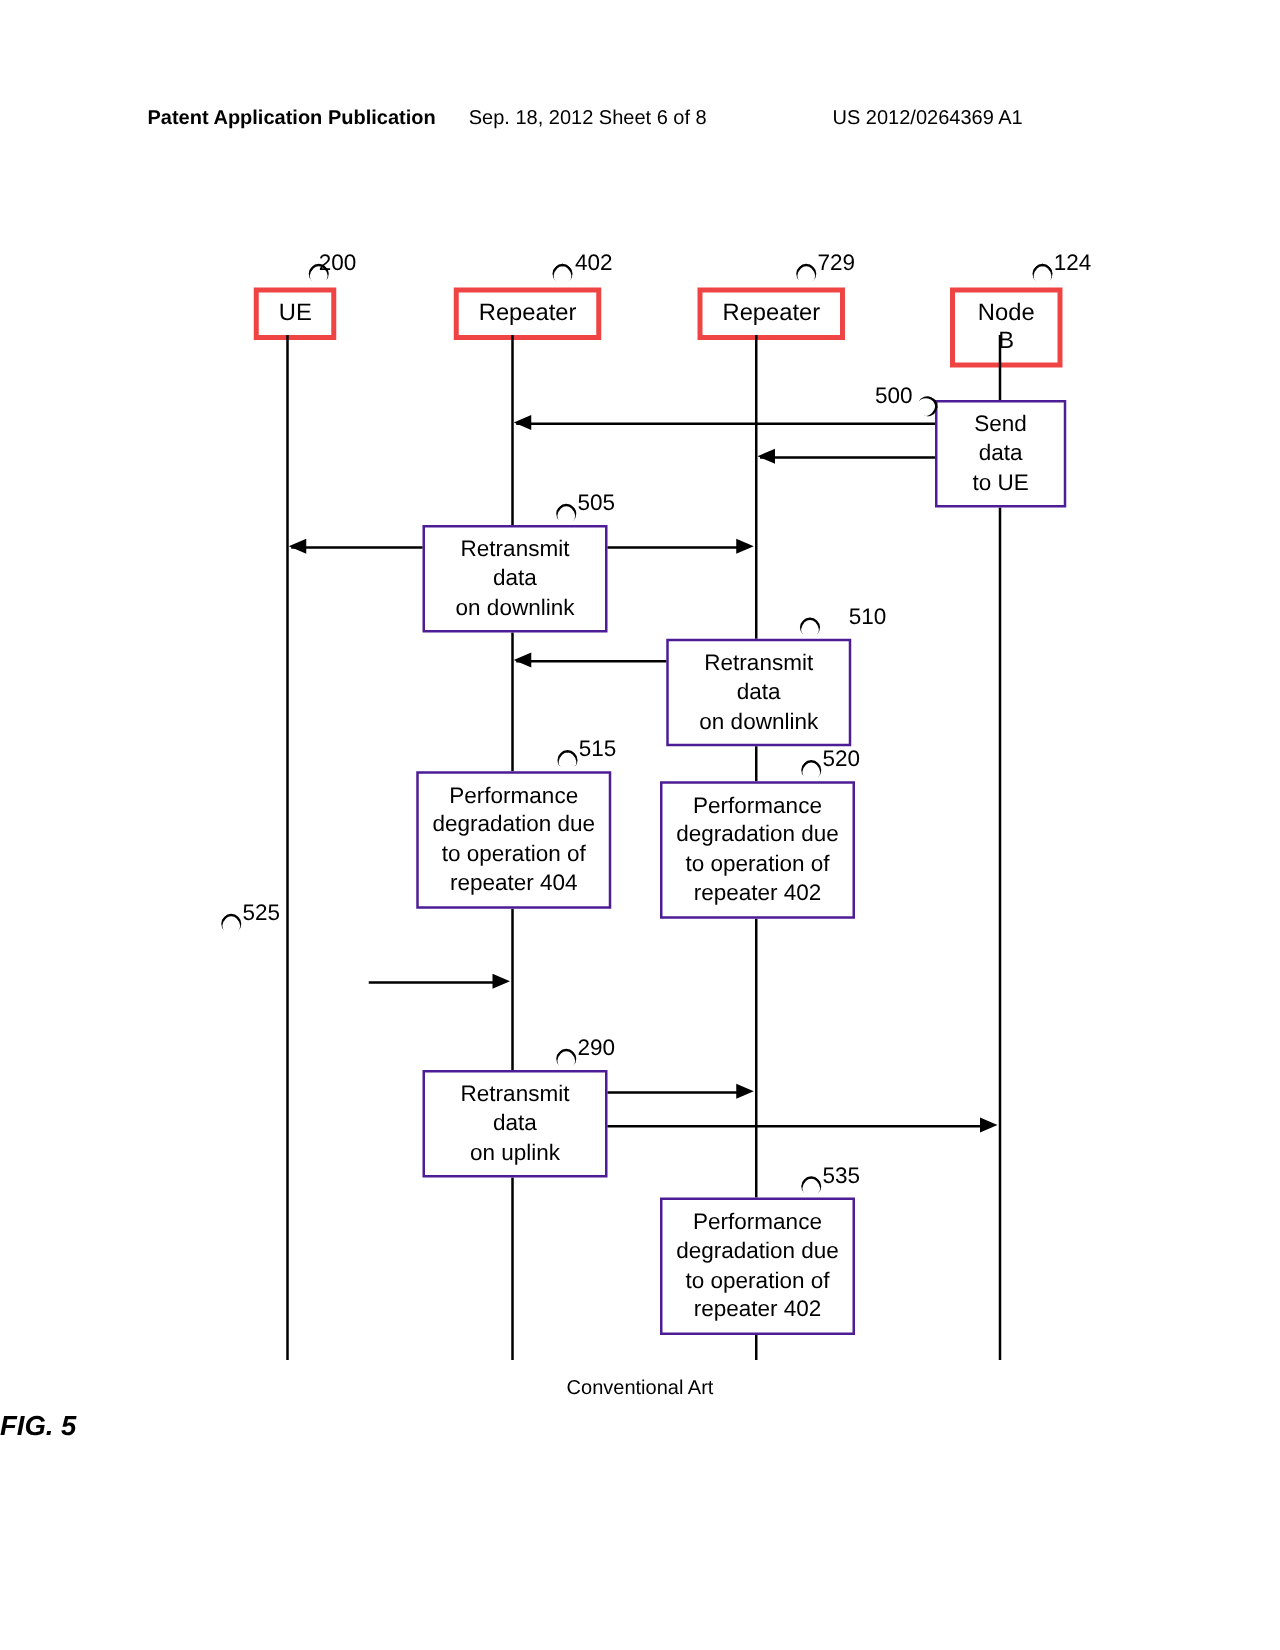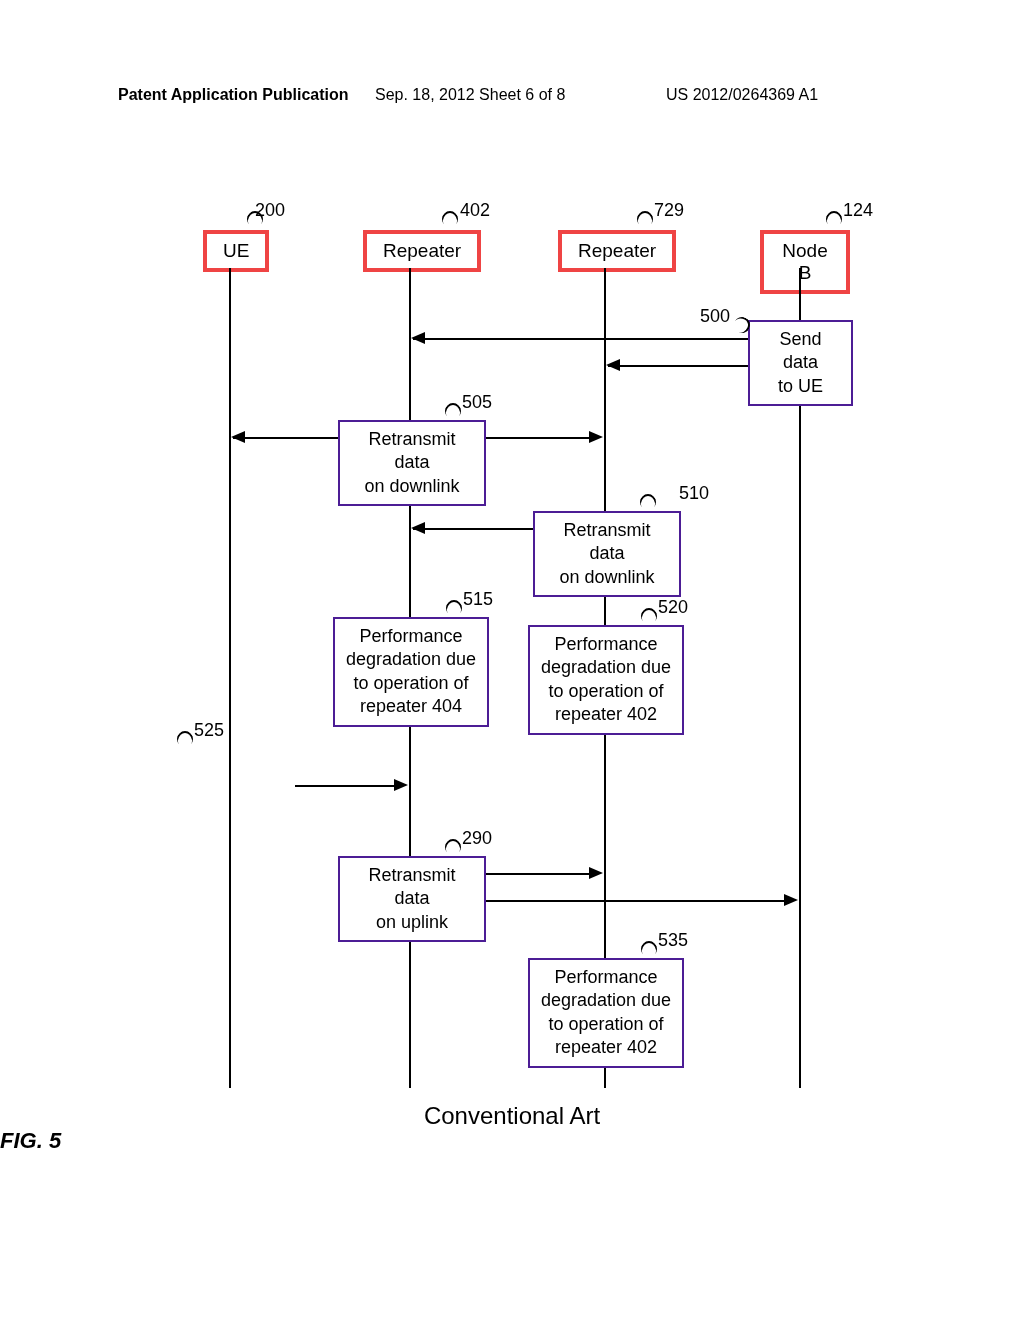--- a/index.html
+++ b/index.html
@@ -96,21 +96,21 @@
       width: 0;
       height: 0;
       border-top: 6px solid transparent;
       border-bottom: 6px solid transparent;
       border-left: 14px solid black;
     }
     .footer-caption {
       position: absolute;
       text-align: center;
       width: 100%;
-      font-size: 24px;
+      font-size: 16px;
     }
     .footer-fig {
       position: absolute;
       width: 100%;
       font-size: 22px;
       font-weight: bold;
       font-style: italic;
     }
   </style>
 </head>

